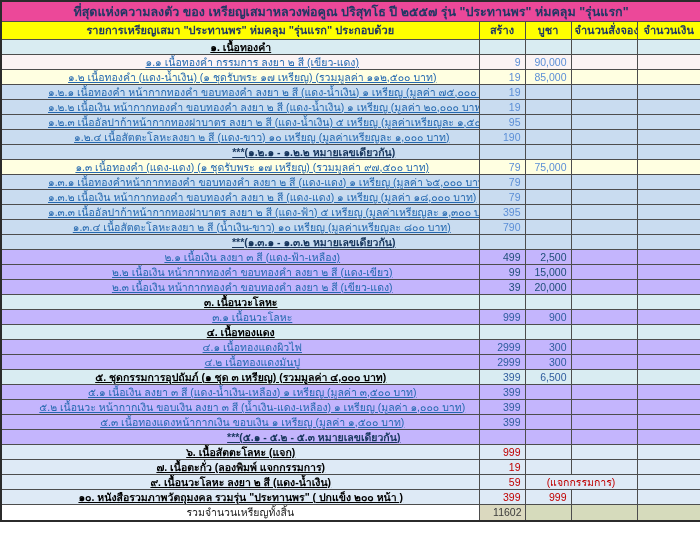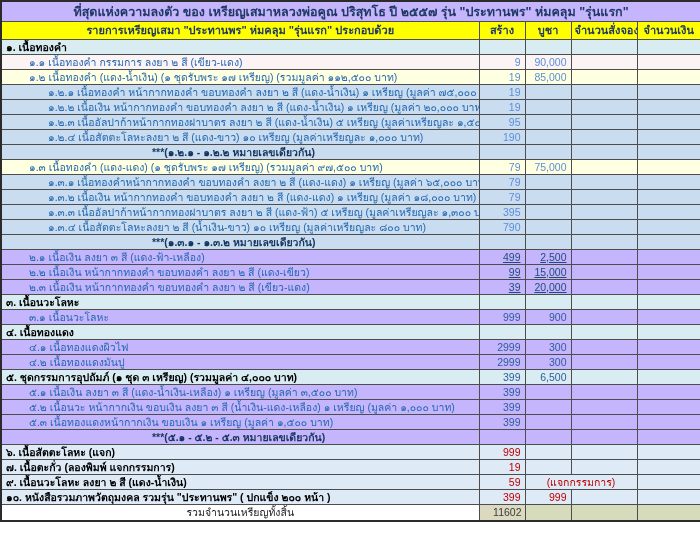--- a/index.html
+++ b/index.html
@@ -4,44 +4,44 @@
 <style>
   html,body{margin:0;padding:0;background:#fff;}
   body{width:700px;height:537px;overflow:hidden;
        font-family:"Liberation Sans","DejaVu Sans",sans-serif;}
   table{border-collapse:collapse;table-layout:fixed;width:700px;
         border:2px solid #2b2b2b;}
   td{border:1px solid #4d4d4d;overflow:hidden;white-space:nowrap;
      font-size:10.5px;line-height:13px;padding:0 3px;height:14px;
      vertical-align:middle;}
   
-  tr.r-title td{background:#c4b5fd;color:#203864;font-weight:bold;
+  tr.r-title td{background:#ec4899;color:#203864;font-weight:bold;
      text-align:center;font-size:12.5px;height:19px;line-height:18px;}
   tr.r-colhead td{background:#ffff00;color:#203864;font-weight:bold;
      text-align:center;font-size:11px;height:17px;}
   
   tr.bg-section td{background:#d9ecf2;}
   tr.bg-section td.c-label{color:#000;font-weight:bold;}
   tr.bg-pink td{background:#fbf3f4;}
   tr.bg-cream td{background:#ffffe1;}
   tr.bg-ltblue td{background:#c9dcf0;}
   tr.bg-white td{background:#c4b5fd;}
   tr.bg-bottom td{background:#deeaf6;}
   tr.bg-bottom td.c-label{color:#000;font-weight:bold;}
   
-  td.c-label{color:#2569b0;text-align:left;}
+  td.c-label{color:#2569b0;text-align:center;text-decoration:underline;}
   td.ind0{padding-left:4px;}
   td.ind1{padding-left:27px;}
   td.ind2{padding-left:46px;}
   td.note{padding-left:150px;color:#17365d;font-weight:bold;}
   
   td.c-val{text-align:right;padding-right:4px;}
   .vc-b{color:#5c8fd6;}
   .vc-m{color:#2f5d9e;}
-  .vc-n{color:#1f4e79;text-decoration:underline;}
+  .vc-n{color:#1f4e79;}
   .vc-r{color:#c00000;}
   td.span2{text-align:center;color:#c00000;margin-left:16px;}
   
   tr.r-total td{background:#ffffff;height:15px;}
   tr.r-total td.t-label{text-align:center;color:#1a1a1a;}
   tr.r-total td.t-val{background:#dbd9bf;text-align:right;color:#3b3b3b;}
   tr.r-total td.t-olive{background:#d6dbbc;}
 </style>
 </head>
 <body>

